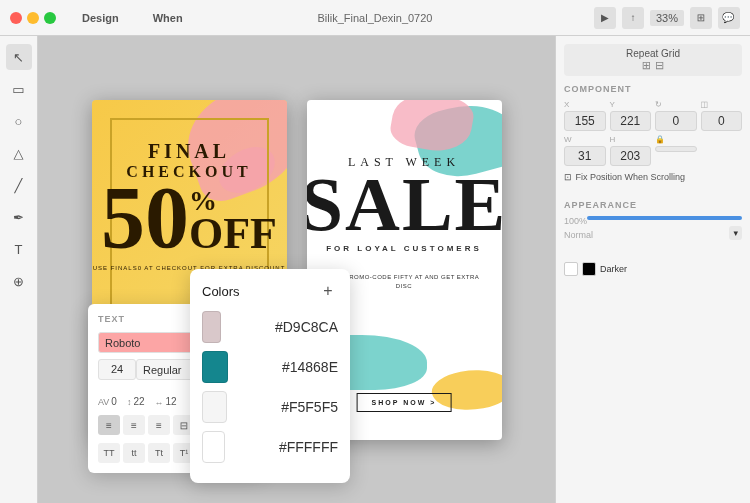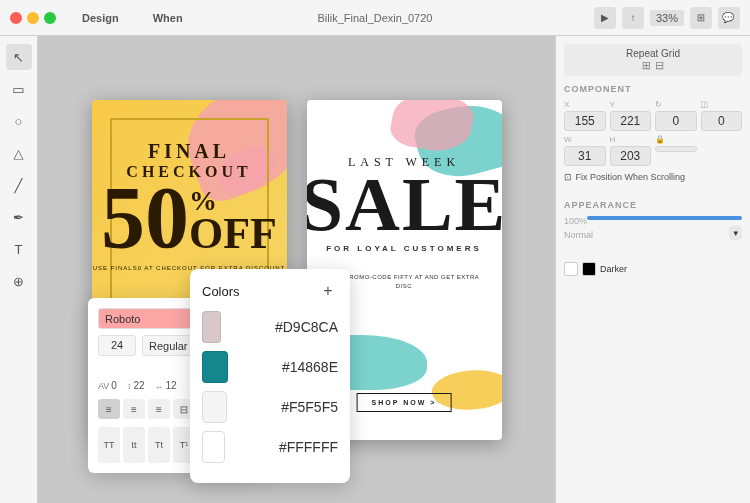--- a/index.html
+++ b/index.html
@@ -410,22 +410,21 @@
       border-radius: 3px;
       padding: 3px 6px;
       font-size: 11px;
       color: #333;
       display: flex;
       align-items: center;
       justify-content: space-between;
     }
     .size-style-row {
       display: flex;
-      gap: 6px;
-      margin-bottom: 24px;
+      margin-bottom: 16px;
     }
     .size-input {
       width: 38px;
       background: #f5f5f5;
       border: 1px solid #e0e0e0;
       border-radius: 3px;
       padding: 3px 6px;
       font-size: 11px;
       color: #333;
       text-align: center;
@@ -479,21 +478,21 @@
       color: #555;
       cursor: pointer;
     }
     .align-btn.active { background: #d0d0d0; }
     .format-row {
       display: flex;
       gap: 3px;
     }
     .format-btn {
       width: 22px;
-      height: 36px;
+      height: 20px;
       background: #f0f0f0;
       border-radius: 3px;
       display: flex;
       align-items: center;
       justify-content: center;
       font-size: 9px;
       color: #555;
       cursor: pointer;
     }
 
@@ -781,20 +780,21 @@
           <div class="sale-text">SALE</div>
           <div class="loyal-customers-text">FOR LOYAL CUSTOMERS</div>
           <div class="promo-text-right">USE PROMO-CODE FIFTY AT
 AND GET EXTRA DISC</div>
         </div>
         <div class="shop-btn-right">SHOP NOW &gt;</div>
       </div>
     </div>
 
     <div class="text-panel">
+      <div class="panel-label">TEXT</div>
       <div class="font-select-row">
         <div class="font-select">
           <span>Roboto</span>
           <span>▾</span>
         </div>
       </div>
       <div class="size-style-row">
         <div class="size-input">24</div>
         <div class="style-select">
           <span>Regular</span>

